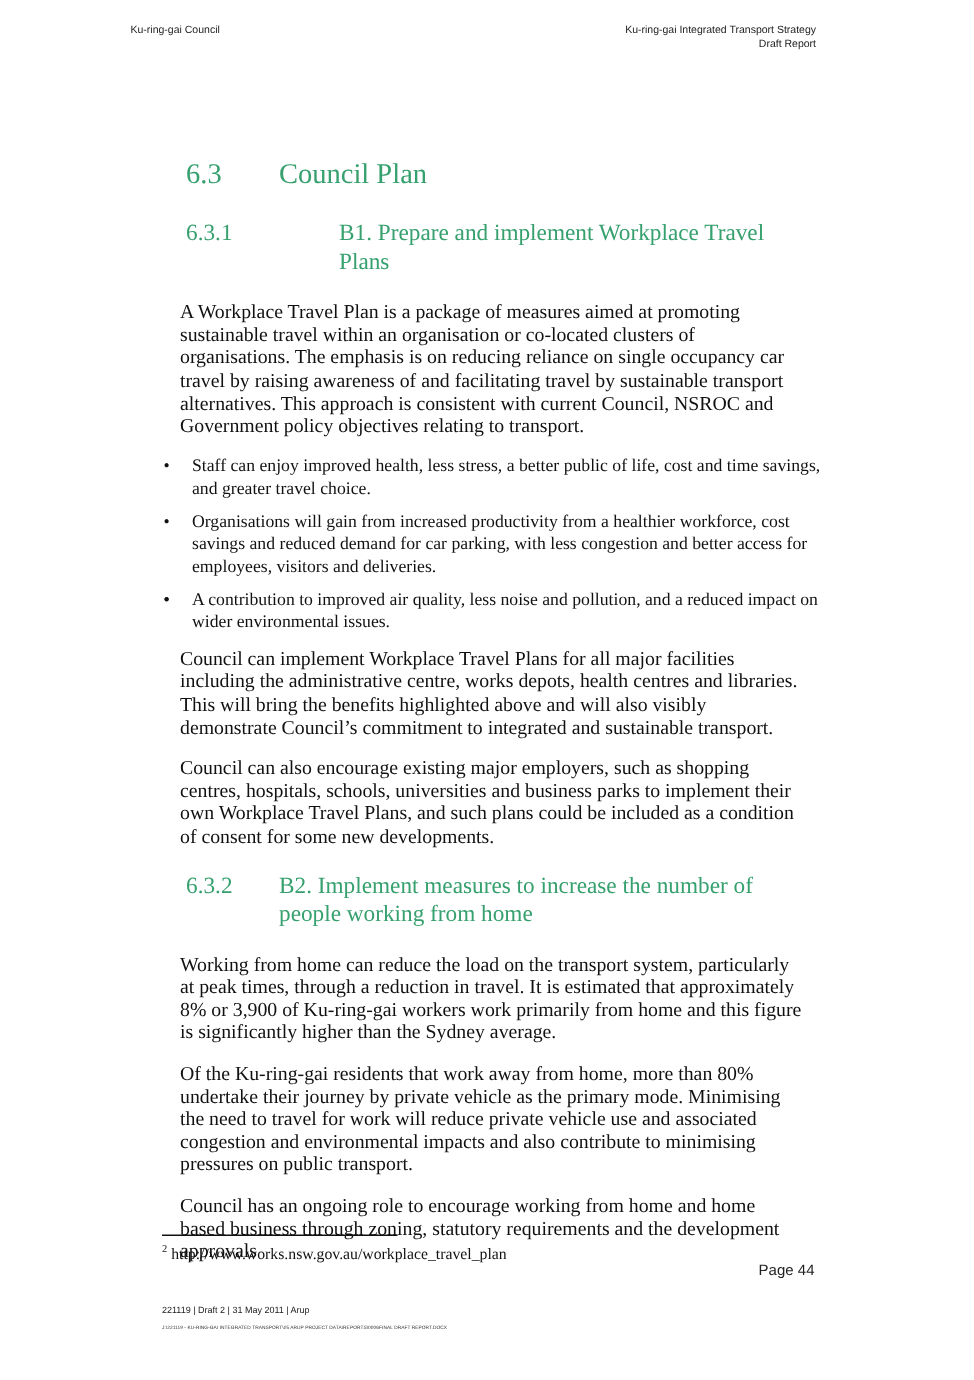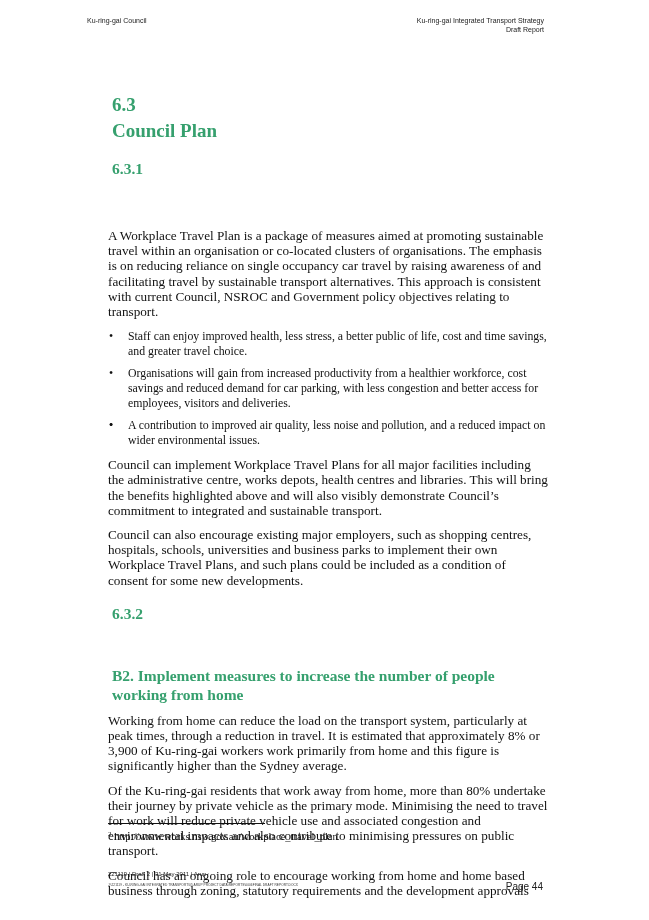--- a/index.html
+++ b/index.html
@@ -1,53 +1,54 @@
 <!DOCTYPE html>
 <html><head>
 <meta charset="utf-8">
 <style>
   html, body { margin: 0; padding: 0; background: #ffffff; }
   body { width: 649px; height: 920px; position: relative; overflow: hidden; font-family: "Liberation Serif", serif; color: #111; }
   .hdr { position: absolute; top: 16px; font-family: "Liberation Sans", sans-serif; font-size: 7px; line-height: 9px; color: #222; }
   .hdr-left { left: 87px; }
   .content { position: absolute; left: 108px; top: 88px; width: 440px; }
-  h2, h3 { color: #36a06e; font-family: "Liberation Serif", serif; font-weight: bold; margin: 4px; flex-direction: column; }
+  h2, h3 { color: #36a06e; font-family: "Liberation Serif", serif; font-weight: normal; margin: 16px; }
   h2 { font-size: 19px; line-height: 26px; display: flex; }
   h2 .num { width: 62px; display: inline-block; }
   h3 { font-size: 15.5px; line-height: 19px; display: flex; }
   h3 .num { width: 62px; flex: 0 0 62px; display: inline-block; }
   h3 .title { flex: 1; }
-  p { margin: 0; font-size: 13.2px; line-height: 15.2px; }
+  p { margin: 12px; font-size: 13.2px; line-height: 15.2px; }
   .bullets { list-style: none; margin: 0; padding: 0; }
   .bullets li { position: relative; padding-left: 20px; font-size: 11.8px; line-height: 15px; }
   .bullets li .dot { position: absolute; left: 1px; top: 0; }
   sup { font-size: 7px; line-height: 0; }
   .fn-rule { position: absolute; left: 108px; top: 823px; width: 157px; border-top: 1px solid #111; }
   .fn { position: absolute; left: 108px; top: 830px; font-size: 10.5px; line-height: 13px; }
   .ftr1 { position: absolute; left: 108px; top: 871px; font-family: "Liberation Sans", sans-serif; font-size: 6px; color: #222; }
   .ftr2 { position: absolute; left: 108px; top: 883px; font-family: "Liberation Sans", sans-serif; font-size: 3.2px; color: #333; white-space: nowrap; letter-spacing: 0.05px; }
-  .page { position: absolute; right: 106px; top: 881px; font-family: "Liberation Sans", sans-serif; font-size: 10px; color: #222; }
+  .page { position: absolute; right: 106px; top: 842px; font-family: "Liberation Sans", sans-serif; font-size: 10px; color: #222; }
 </style>
 </head>
 <body>
 
 <div class="hdr hdr-left">Ku-ring-gai Council</div>
 <div class="hdr" style="left:330px; width:214px; text-align:right;">
   <div>Ku-ring-gai Integrated Transport Strategy</div>
   <div>Draft Report</div>
 </div>
 
 <div class="content">
   <h2>
     <span class="num">6.3</span>
     <span>Council Plan</span>
   </h2>
 
   <h3 style="margin-top:15px;gap:40px;">
     <span class="num">6.3.1</span>
+    <span class="title">B1. Prepare and implement Workplace Travel Plans</span>
   </h3>
 
   <p style="margin-top:7px;">A Workplace Travel Plan is a package of measures aimed at promoting sustainable travel within an organisation or co-located clusters of organisations. The emphasis is on reducing reliance on single occupancy car travel by raising awareness of and facilitating travel by sustainable transport alternatives. This approach is consistent with current Council, NSROC and Government policy objectives relating to transport.</p>
 
 
   <ul class="bullets">
     <li style="margin-top:10px;"><span class="dot">•</span><span>Staff can enjoy improved health, less stress, a better public of life, cost and time savings, and greater travel choice.</span></li>
     <li style="margin-top:7px;"><span class="dot">•</span><span>Organisations will gain from increased productivity from a healthier workforce, cost savings and reduced demand for car parking, with less congestion and better access for employees, visitors and deliveries.</span></li>
     <li style="margin-top:7px;"><span class="dot">•</span></li>
     <li style="margin-top:7px;"><span class="dot">•</span><span>A contribution to improved air quality, less noise and pollution, and a reduced impact on wider environmental issues.</span></li>

